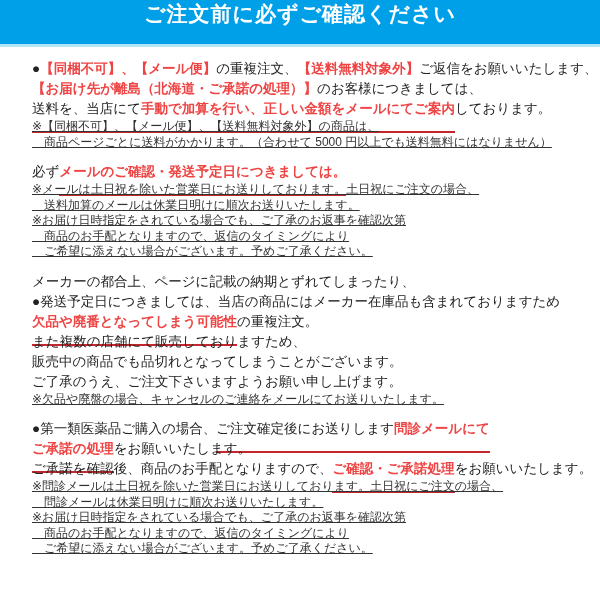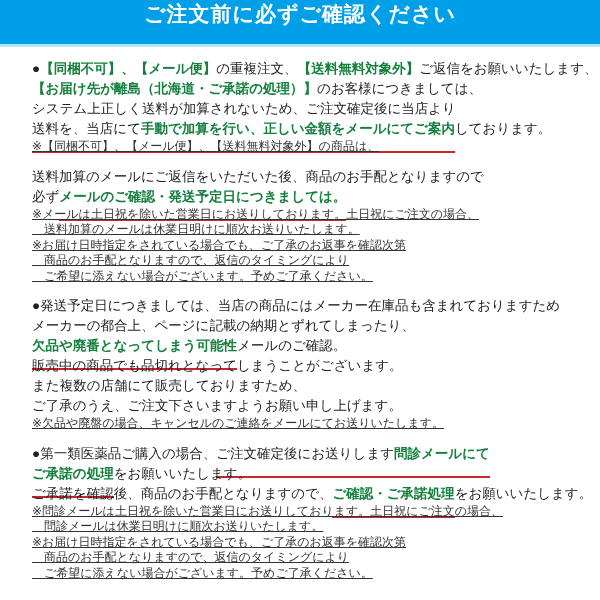--- a/index.html
+++ b/index.html
@@ -41,57 +41,56 @@
   }
   .note-line {
     font-size: 12px;
     line-height: 15.5px;
     color: var(--note_text, #333333);
     white-space: nowrap;
     text-decoration: underline;
   }
   .b {
     font-weight: bold;
-    color: #15803d;
+    color: #ef4444;
   }
   .u {
     border-bottom: 2px solid var(--underline, #c4272e);
     padding-bottom: 15px;
   }
 </style>
 </head>
 <body>
 
 <div class="header">
   <div class="header-title">ご注文前に必ずご確認ください</div>
 </div>
 
 <div class="content" id="content">
     <div class="section">
       <div class="main-line"><span>●</span><span class="b">【同梱不可】、【メール便】</span><span>の重複注文、</span><span class="b">【送料無料対象外】</span><span>ご返信をお願いいたします、</span></div>
       <div class="main-line"><span class="b">【お届け先が離島（北海道・ご承諾の処理）】</span><span>のお客様につきましては、</span></div>
-      <div class="main-line"><span>システム上正しく送料が加算されないため、ご注文確定後に当店より</span></div>
       <div class="main-line"><span class="u">送料を、当店にて</span><span class="b u">手動で加算を行い、正しい金額をメールにてご案内</span><span>しております。</span></div>
       <div class="note-line"><span>※【同梱不可】、【メール便】、【送料無料対象外】の商品は、</span></div>
+      <div class="note-line"><span>　商品ページごとに送料がかかります。（合わせて 5000 円以上でも送料無料にはなりません）</span></div>
     </div>
     <div class="section">
-      <div class="main-line"><span>送料加算のメールにご返信をいただいた後、商品のお手配となりますので</span></div>
       <div class="main-line"><span>必ず</span><span class="b u">メールのご確認・発送予定日につきましては。</span></div>
       <div class="note-line"><span>※メールは土日祝を除いた営業日にお送りしております。土日祝にご注文の場合、</span></div>
       <div class="note-line"><span>　送料加算のメールは休業日明けに順次お送りいたします。</span></div>
       <div class="note-line"><span>※お届け日時指定をされている場合でも、ご了承のお返事を確認次第</span></div>
       <div class="note-line"><span>　商品のお手配となりますので、返信のタイミングにより</span></div>
       <div class="note-line"><span>　ご希望に添えない場合がございます。予めご了承ください。</span></div>
     </div>
     <div class="section">
+      <div class="main-line"><span>メーカーの都合上、ページに記載の納期とずれてしまったり、</span></div>
       <div class="main-line"><span>●発送予定日につきましては、当店の商品にはメーカー在庫品も含まれておりますため</span></div>
-      <div class="main-line"><span>メーカーの都合上、ページに記載の納期とずれてしまったり、</span></div>
-      <div class="main-line"><span class="b u">欠品や廃番となってしまう可能性</span><span>メールのご確認。</span></div>
+      <div class="main-line"><span class="b u">欠品や廃番となってしまう可能性</span><span>の重複注文。</span></div>
+      <div class="main-line"><span>また複数の店舗にて販売しておりますため、</span></div>
       <div class="main-line"><span>販売中の商品でも品切れとなってしまうことがございます。</span></div>
-      <div class="main-line"><span>また複数の店舗にて販売しておりますため、</span></div>
       <div class="main-line"><span>ご了承のうえ、ご注文下さいますようお願い申し上げます。</span></div>
       <div class="note-line"><span>※欠品や廃盤の場合、キャンセルのご連絡をメールにてお送りいたします。</span></div>
     </div>
     <div class="section">
       <div class="main-line"><span>●第一類医薬品ご購入の場合、</span><span class="u">ご注文確定後にお送りします</span><span class="b u">問診メールにて</span></div>
       <div class="main-line"><span class="b u">ご承諾の処理</span><span>をお願いいたします。</span></div>
       <div class="main-line"><span>ご承諾を確認後、商品のお手配となりますので、</span><span class="b u">ご確認・ご承諾処理</span><span>をお願いいたします。</span></div>
       <div class="note-line"><span>※問診メールは土日祝を除いた営業日にお送りしております。土日祝にご注文の場合、</span></div>
       <div class="note-line"><span>　問診メールは休業日明けに順次お送りいたします。</span></div>
       <div class="note-line"><span>※お届け日時指定をされている場合でも、ご了承のお返事を確認次第</span></div>

